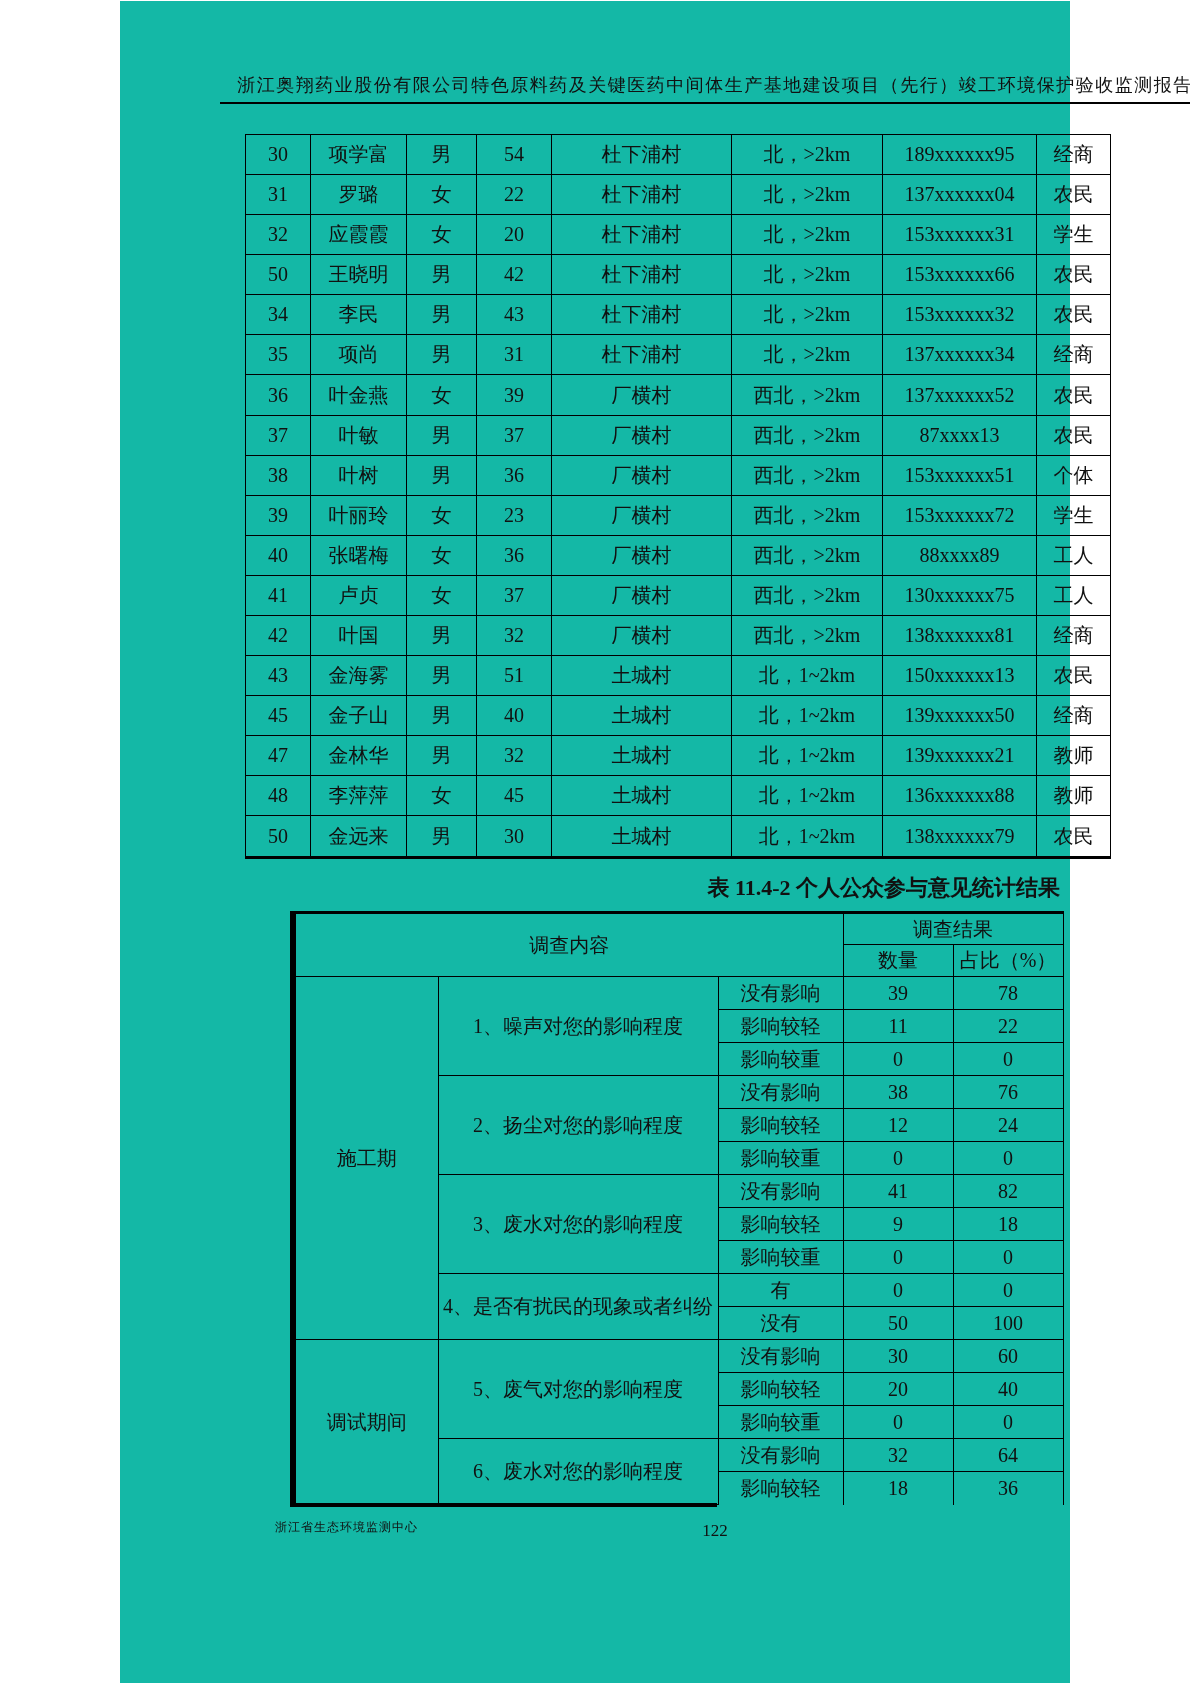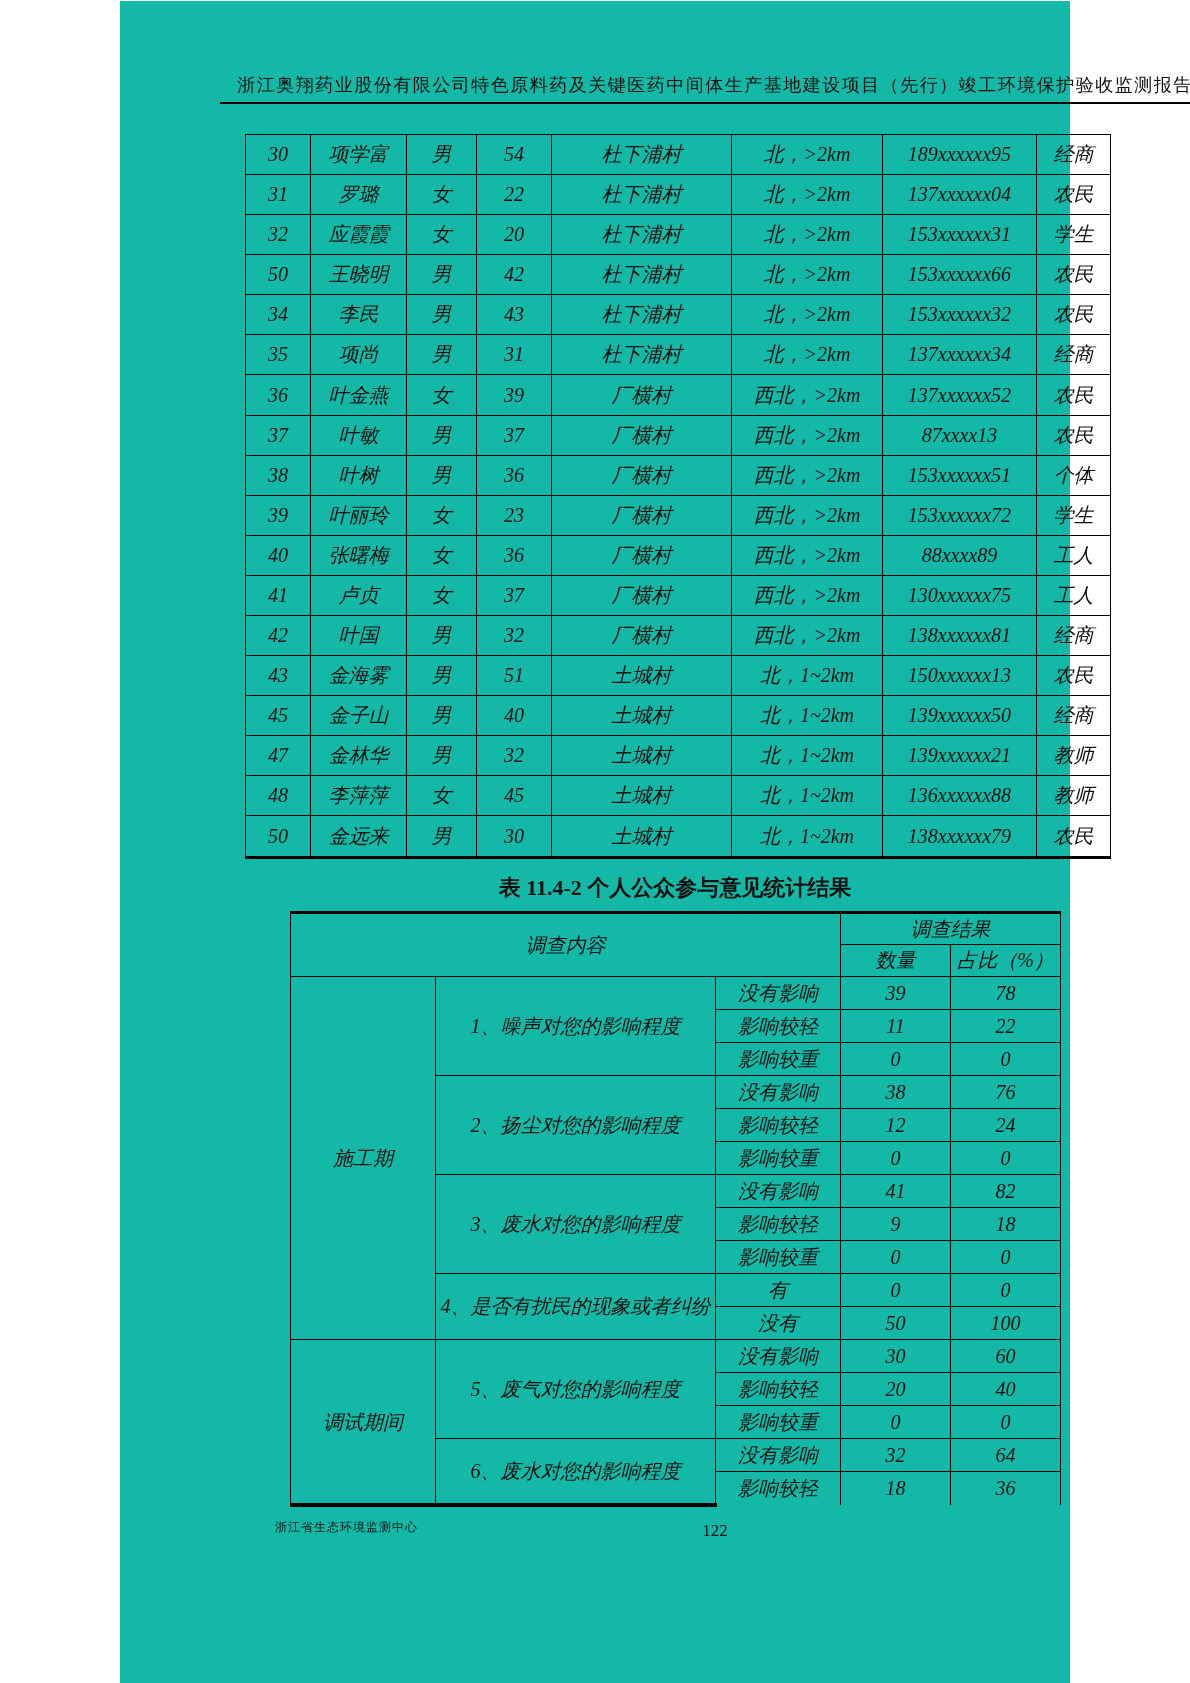--- a/index.html
+++ b/index.html
@@ -9,38 +9,38 @@
     background:#14b8a6; color:#111;
     font-family:"Liberation Serif","DejaVu Serif",serif;
   }
   .doc-header {
     position:absolute; top:72px; left:50px; width:1090px;
     text-align:center; font-size:18px; letter-spacing:1.5px; white-space:nowrap;
   }
   .header-rule {
     position:absolute; top:101px; left:100px; width:990px; height:2px; background:#000;
   }
-  table { border-collapse:collapse; table-layout:fixed;font-style:italic; }
+  table { border-collapse:collapse; table-layout:fixed; }
   .respondents {
     position:absolute; top:133px; left:125px; width:865px; height:725px;
     font-size:20px;
     border:1px solid #000; border-bottom:3px solid #000;
   }
   .respondents td {
     border:1px solid #000; text-align:center; vertical-align:middle; padding:0;
     overflow:hidden; white-space:nowrap;
   }
   .table-title {
     position:absolute; top:872px; left:170px; width:770px;
-    text-align:center; font-weight:bold; font-size:22px;
+    text-align:right; font-weight:bold; font-size:22px;
   }
   .stats-wrap { position:absolute; top:910px; left:170px; width:770px; }
   .stats {
     width:770px; font-size:20px;
-    border-top:3px solid #000; border-left:1px solid #000000; border-right:1px solid #000;
+    border-top:3px solid #000; border-left:6px solid #000000; border-right:1px solid #000;
   }
   .stats th, .stats td {
     border:1px solid #000; text-align:center; vertical-align:middle;
     font-weight:normal; padding:0; overflow:hidden;
   }
   .stats thead tr { height:32px; }
   .stats tbody tr { height:33px; }
   .stats tbody tr:last-child td { border-bottom:none; }
   .cut-line {
     position:absolute; left:0; bottom:-2px; width:427px; height:4px; background:#000;

